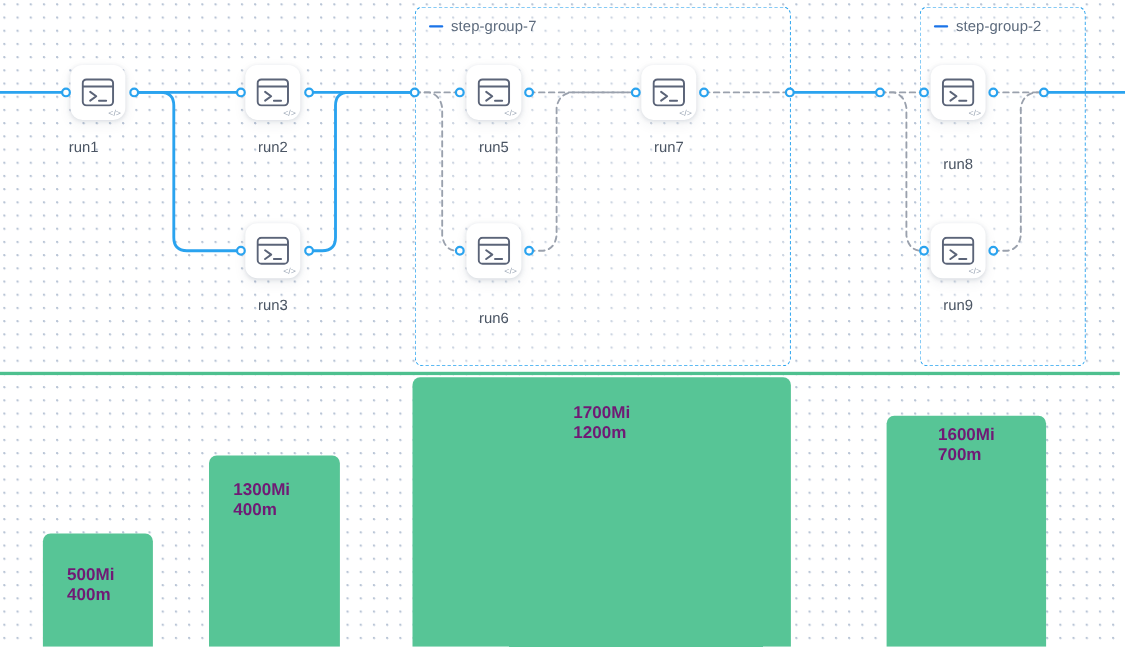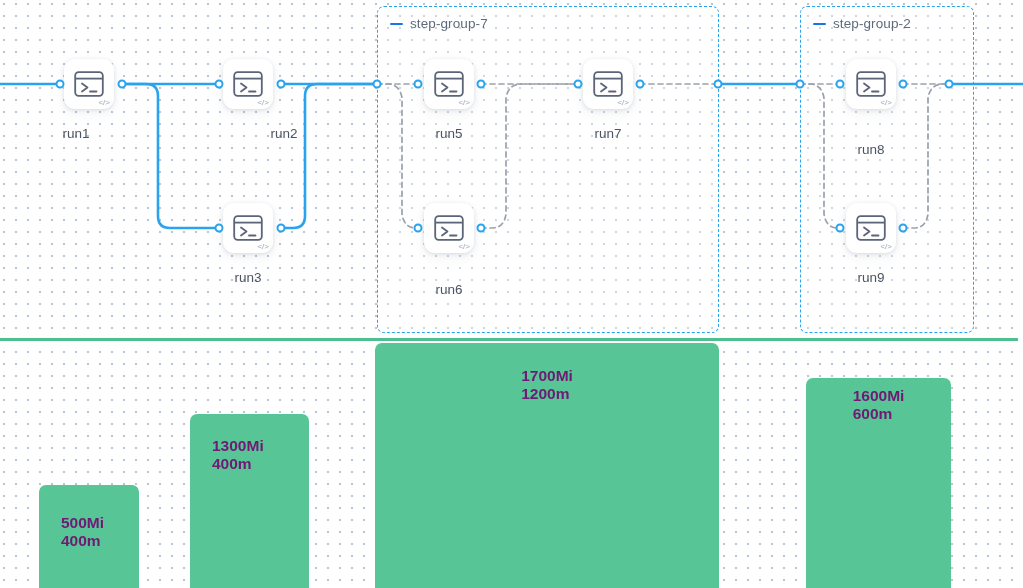--- a/index.html
+++ b/index.html
@@ -138,21 +138,21 @@
 
 <div id="canvas">
 
   <div class="layer-groups">
     <div class="group-box" style="left:377px; top:6px; width:342px; height:327px;">
       <div class="group-header">
         <span class="collapse-icon"></span>
         <span>step-group-7</span>
       </div>
     </div>
-    <div class="group-box" style="left:800px; top:6px; width:174px; height:327px;">
+    <div class="group-box" style="left:836px; top:6px; width:151px; height:327px;">
       <div class="group-header">
         <span class="collapse-icon"></span>
         <span>step-group-2</span>
       </div>
     </div>
   </div>
 
   <svg class="layer-edges" width="1023" height="588">
     <g fill="none" stroke-linecap="round">
 
@@ -205,21 +205,21 @@
 
     <div class="node" style="left:223px; top:59px;">
       <svg class="term" width="30" height="26" viewBox="0 0 30 26">
         <rect x="1.2" y="1.2" width="27.6" height="23.6" rx="3.5" fill="none" stroke="#5b6478" stroke-width="1.8"></rect>
         <path d="M1.2 7.6 H28.8" stroke="#5b6478" stroke-width="1.8"></path>
         <path d="M8 12.5 L13.5 16.5 L8 20.5" fill="none" stroke="#5b6478" stroke-width="1.8" stroke-linecap="round" stroke-linejoin="round"></path>
         <path d="M16 20.5 H22.5" stroke="#5b6478" stroke-width="1.8" stroke-linecap="round"></path>
       </svg>
       <span class="code-glyph">&lt;/&gt;</span>
     </div>
-    <div class="node-label" style="left:248px; top:126px;margin-left:36px;">run2</div>
+    <div class="node-label" style="left:248px; top:126px;">run2</div>
 
     <div class="node" style="left:223px; top:203px;">
       <svg class="term" width="30" height="26" viewBox="0 0 30 26">
         <rect x="1.2" y="1.2" width="27.6" height="23.6" rx="3.5" fill="none" stroke="#5b6478" stroke-width="1.8"></rect>
         <path d="M1.2 7.6 H28.8" stroke="#5b6478" stroke-width="1.8"></path>
         <path d="M8 12.5 L13.5 16.5 L8 20.5" fill="none" stroke="#5b6478" stroke-width="1.8" stroke-linecap="round" stroke-linejoin="round"></path>
         <path d="M16 20.5 H22.5" stroke="#5b6478" stroke-width="1.8" stroke-linecap="round"></path>
       </svg>
       <span class="code-glyph">&lt;/&gt;</span>
     </div>
@@ -317,17 +317,17 @@
 400m</div>
     </div>
 
     <div class="bar" style="left:375px; top:343px; width:344px; height:252px;">
       <div class="bar-label center" style="top:24px;">1700Mi
 1200m</div>
     </div>
 
     <div class="bar" style="left:806px; top:378px; width:145px; height:217px;">
       <div class="bar-label center" style="top:9px;">1600Mi
-600m</div>
+700m</div>
     </div>
   </div>
 
 </div>
 
 </body></html>

